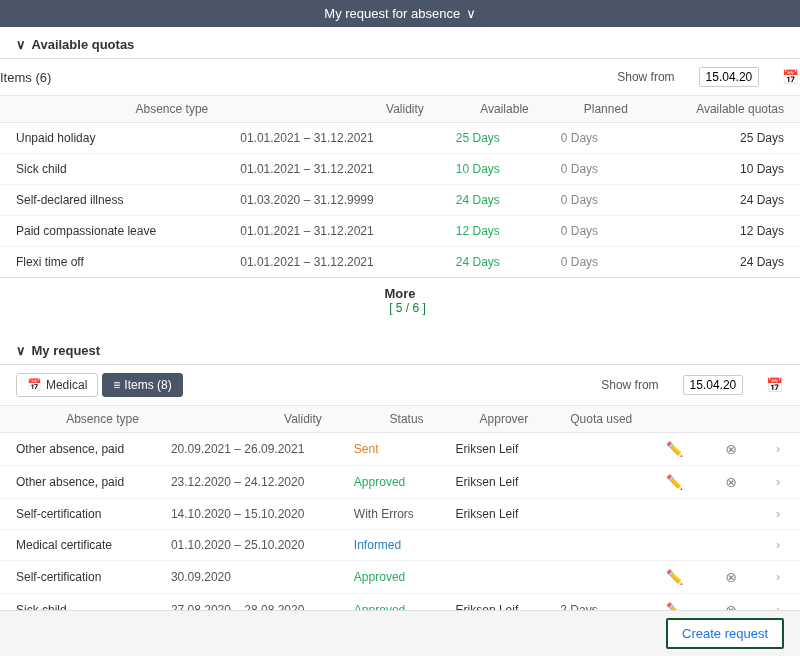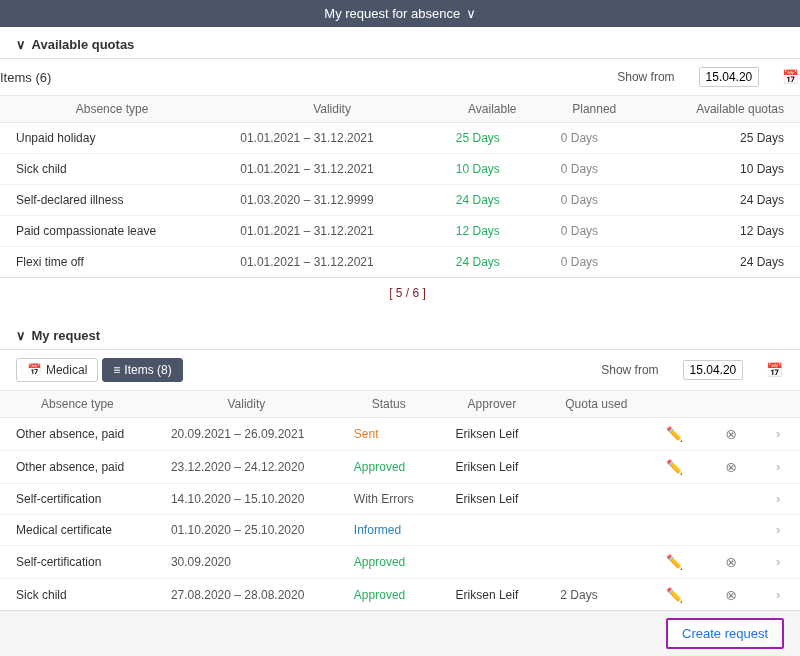--- a/index.html
+++ b/index.html
@@ -59,41 +59,41 @@
     }
     .cal-icon { font-size: 14px; color: #555; cursor: pointer; }
     table {
       width: 100%;
       border-collapse: collapse;
       font-size: 12px;
     }
     thead tr th {
       background: #f9f9f9;
       padding: 6px 16px;
-      text-align: center;
+      text-align: right;
       font-weight: normal;
       color: #666;
       border-top: 1px solid #e8e8e8;
       border-bottom: 1px solid #e8e8e8;
     }
     tbody tr td {
       padding: 8px 16px;
       border-bottom: 1px solid #f0f0f0;
       vertical-align: middle;
     }
     tbody tr:last-child td { border-bottom: none; }
     .absence-type-bold { font-weight: normal; margin-left: 8px; }
     .text-green { color: #27ae60; }
     .more-section {
       text-align: center;
       padding: 8px 0;
       border-top: 1px solid #e0e0e0;
     }
     .more-section .more-text { font-weight: bold; font-size: 13px; }
-    .more-section .page-info { font-size: 12px; color: #7f1d1d; margin-left: 15px; }
+    .more-section .page-info { font-size: 12px; color: #15803d; margin-left: 15px; }
     .section2 { margin-top: 10px; }
     .tab-bar {
       display: flex;
       align-items: center;
       gap: 4px;
       padding: 6px 16px 6px 16px;
     }
     .tab-btn {
       display: flex;
       align-items: center;
@@ -128,21 +128,21 @@
       border-top: 1px solid #ddd;
       display: flex;
       justify-content: flex-end;
       align-items: center;
       padding: 8px 16px;
       height: 46px;
     }
     .create-request-btn {
       background: #fff;
       color: #1a73e8;
-      border: 2px solid #a21caf;
+      border: 2px solid #14532d;
       padding: 6px 14px;
       font-size: 13px;
       cursor: pointer;
       border-radius: 2px;
       font-weight: normal;
     }
     .col-right { text-align: right; }
     .th-right { text-align: right; }
   </style>
 </head>
@@ -213,20 +213,21 @@
     <td class="absence-type-bold">Flexi time off</td>
     <td style="color:#555">01.01.2021 – 31.12.2021</td>
     <td class="text-green">24 Days</td>
     <td style="color:#888">0 Days</td>
     <td class="col-right">24 Days</td>
   </tr>
       </tbody>
   </table>
 
   <div class="more-section">
+    <div class="more-text">More</div>
     <div class="page-info">[ 5 / 6 ]</div>
   </div>
 
   <div class="section2">
     <div class="section-header">
       <span>∨</span>
       <span>My request</span>
     </div>
     <hr class="section-divider">
 

